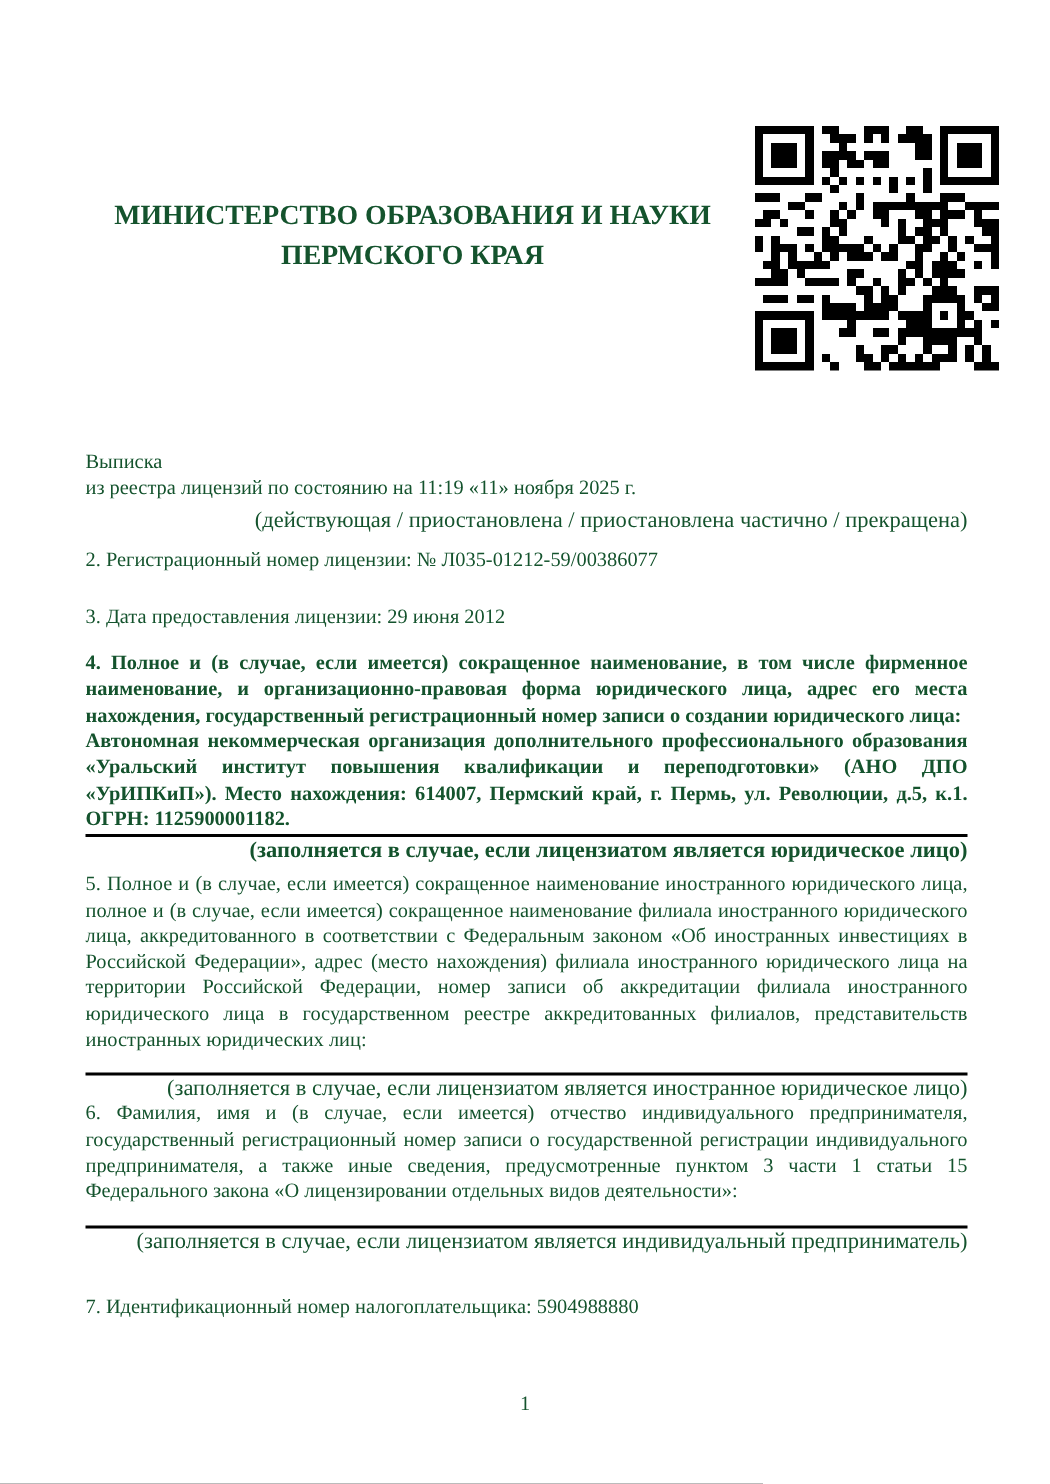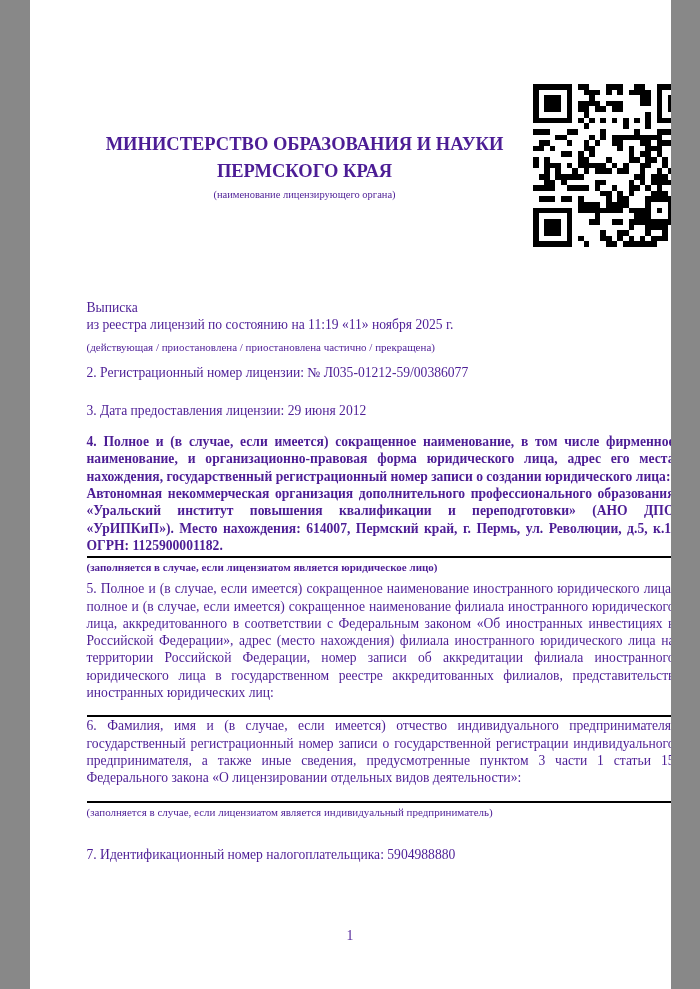--- a/index.html
+++ b/index.html
@@ -1,39 +1,39 @@
 <!DOCTYPE html>
 <html lang="ru"><head>
 <meta charset="utf-8">
 <style>
   html,body{margin:0;padding:0;background:#888;}
   .page{
     position:relative;
-    width:641px;height:989px;
+    width:700px;height:989px;
     margin:0 auto;
     background:#ffffff;
-    color:#4c1d95;
+    color:#14532d;
     font-family:"Liberation Serif","DejaVu Serif",serif;
     overflow:hidden;
   }
   
   .qr{position:absolute;left:503px;top:84px;width:163px;height:163px;}
   .qr svg{display:block;width:100%;height:100%;}
 
   
   .header{position:absolute;left:57px;top:131px;width:436px;text-align:center;}
   .ministry-line{font-weight:bold;font-size:18.5px;line-height:27px;white-space:nowrap;}
   .header-caption{font-size:10.5px;line-height:13px;margin-top:3px;}
 
   
   .content{position:absolute;left:57px;top:299px;width:588px;font-size:13.6px;line-height:17.3px;}
   .doc-title{text-align:left;}
   .para{margin:0;}
   .just{text-align:justify;}
-  .small-caption{font-size:11px;line-height:13px;text-align:left;}
+  .small-caption{font-size:15px;line-height:13px;text-align:right;}
   .rule{border:0;border-top:2px solid #000;margin:0;height:0;}
 
   .m-item1{margin-top:30px;}
   .cap1{margin-top:7px;}
   .m-item2{margin-top:10px;}
   .m-item3{margin-top:21px;}
   .m-item4{margin-top:14px;font-weight:bold;}
   .rule4{margin-top:2px;}
   .cap4{margin-top:3px;}
   .m-item5{margin-top:6px;}
@@ -452,21 +452,20 @@
         <rect x="21" y="28" width="1" height="1" fill="#000000"></rect>
         <rect x="26" y="28" width="1" height="1" fill="#000000"></rect>
         <rect x="27" y="28" width="1" height="1" fill="#000000"></rect>
         <rect x="28" y="28" width="1" height="1" fill="#000000"></rect>
       </svg>
   </div>
 
   <div class="header">
     <div class="ministry-line">МИНИСТЕРСТВО ОБРАЗОВАНИЯ И НАУКИ</div>
     <div class="ministry-line">ПЕРМСКОГО КРАЯ</div>
-    <div class="header-caption">(наименование лицензирующего органа)</div>
   </div>
 
   <div class="content">
 
     <div class="doc-title">
       <div>Выписка</div>
       <div>из реестра лицензий по состоянию на 11:19 «11» ноября 2025 г.</div>
     </div>
 
     <div class="small-caption cap1">(действующая / приостановлена / приостановлена частично / прекращена)</div>
@@ -479,20 +478,21 @@
       <div class="just">4. Полное и (в случае, если имеется) сокращенное наименование, в том числе фирменное наименование, и организационно-правовая форма юридического лица, адрес его места нахождения, государственный регистрационный номер записи о создании юридического лица:</div>
       <div class="just">Автономная некоммерческая организация дополнительного профессионального образования «Уральский институт повышения квалификации и переподготовки» (АНО ДПО «УрИПКиП»). Место нахождения: 614007, Пермский край, г. Пермь, ул. Революции, д.5, к.1. ОГРН: 1125900001182.</div>
       <hr class="rule rule4">
       <div class="small-caption cap4">(заполняется в случае, если лицензиатом является юридическое лицо)</div>
     </div>
 
     <div class="m-item5">
       <div class="just">5. Полное и (в случае, если имеется) сокращенное наименование иностранного юридического лица, полное и (в случае, если имеется) сокращенное наименование филиала иностранного юридического лица, аккредитованного в соответствии с Федеральным законом «Об иностранных инвестициях в Российской Федерации», адрес (место нахождения) филиала иностранного юридического лица на территории Российской Федерации, номер записи об аккредитации филиала иностранного юридического лица в государственном реестре аккредитованных филиалов, представительств иностранных юридических лиц:</div>
       <div></div>
       <hr class="rule rule5">
+      <div class="small-caption cap5">(заполняется в случае, если лицензиатом является иностранное юридическое лицо)</div>
     </div>
 
     <div class="m-item6">
       <div class="just">6. Фамилия, имя и (в случае, если имеется) отчество индивидуального предпринимателя, государственный регистрационный номер записи о государственной регистрации индивидуального предпринимателя, а также иные сведения, предусмотренные пунктом 3 части 1 статьи 15 Федерального закона «О лицензировании отдельных видов деятельности»:</div>
       <div></div>
       <hr class="rule rule6">
       <div class="small-caption cap6">(заполняется в случае, если лицензиатом является индивидуальный предприниматель)</div>
     </div>
 
     <p class="para m-item7">7. Идентификационный номер налогоплательщика: 5904988880</p>

